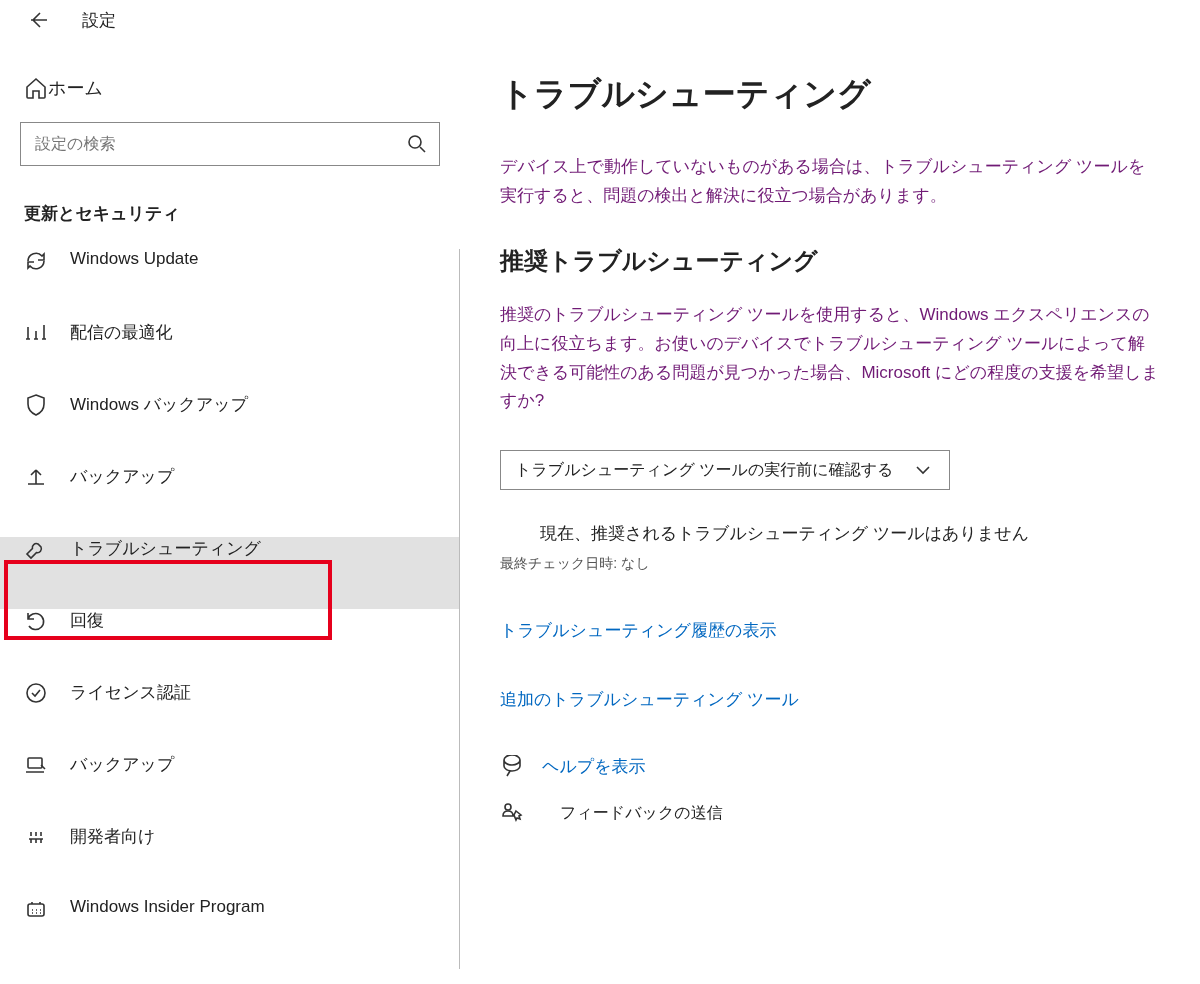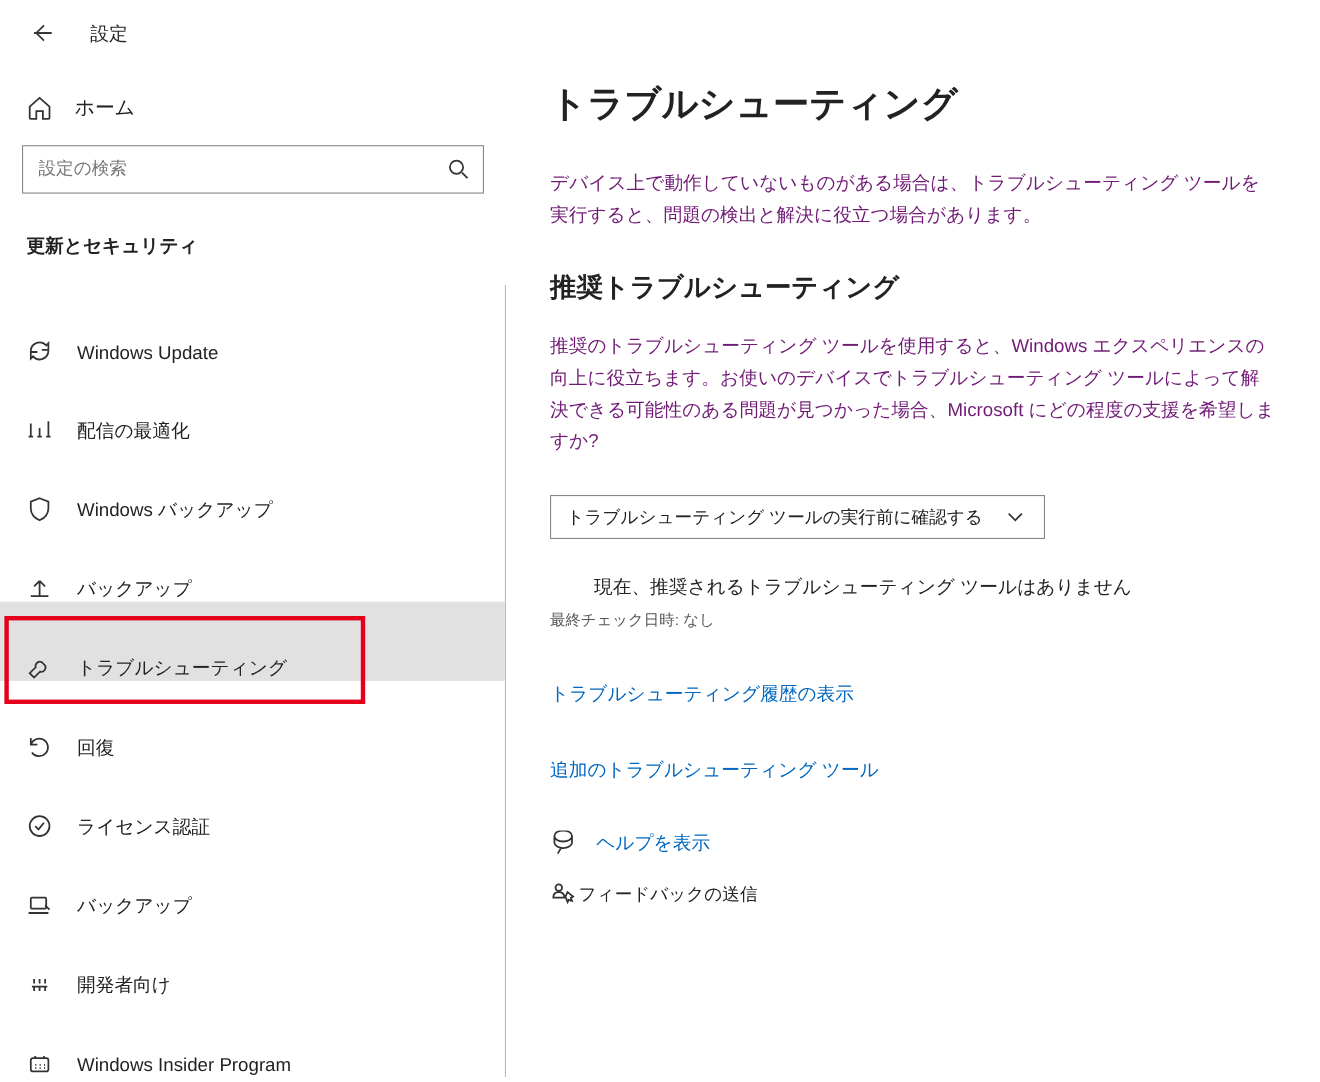--- a/index.html
+++ b/index.html
@@ -1,42 +1,42 @@
 <!DOCTYPE html>
 <html><head>
 <meta charset="utf-8">
 <style>
 * { box-sizing: border-box; margin: 0; padding: 0; font-family: "Yu Gothic UI", "Segoe UI", Meiryo, sans-serif; }
 body { background: #fff; color: #222; width: 1200px; height: 984px; overflow: hidden; }
 .container { display: flex; width: 100%; height: 100%; }
-.sidebar { width: 460px; padding: 12px 0; position: relative; }
+.sidebar { width: 460px; padding: 2px 0; position: relative; }
 .header-row { display: flex; align-items: center; padding: 2px 20px 18px 22px; }
 .back-btn { width: 32px; height: 32px; display: flex; align-items: center; justify-content: center; cursor: pointer; }
 .title { font-size: 17px; margin-left: 28px; }
-.home-row { display: flex; align-items: center; padding: 22px 24px 22px 24px; gap: 20px; cursor: pointer; }
+.home-row { display: flex; align-items: center; padding: 22px 24px 22px 24px; cursor: pointer; }
 .home-row span.lbl { font-size: 18px; }
 .search-wrap { margin: 0 20px 30px 20px; border: 1px solid #888; height: 44px; display: flex; align-items: center; padding: 0 10px 0 14px; }
 .search-input { flex: 1; border: none; outline: none; font-size: 16px; color: #666; background: transparent; }
 .category { font-size: 17px; font-weight: 600; padding: 6px 24px 24px 24px; }
 .nav-list { border-right: 1px solid #bbb; }
-.nav-item { display: flex; align-items: flex-end; gap: 22px; height: 72px; padding: 0 24px; cursor: pointer; font-size: 17px; }
+.nav-item { display: flex; align-items: flex-start; gap: 22px; height: 72px; padding: 0 24px; cursor: pointer; font-size: 17px; }
 .nav-item.active { background: #e1e1e1; position: relative; }
 .highlight { position: absolute; border: 4px solid #e6001c; width: 328px; height: 80px; left: 4px; top: 560px; pointer-events: none; }
 .icon { width: 24px; height: 24px; display: flex; align-items: center; justify-content: center; flex-shrink: 0; }
 .main { flex: 1; padding: 72px 40px 0 40px; }
 h1 { font-size: 33px; font-weight: 600; margin-bottom: 36px; }
 .para { font-size: 17px; line-height: 1.7; margin-bottom: 34px; color: #701a75; max-width: 660px; }
 h2 { font-size: 24px; font-weight: 600; margin-top: 20px; margin-bottom: 24px; }
 .select-box { border: 1px solid #888; height: 40px; display: inline-flex; align-items: center; padding: 0 14px; font-size: 16px; gap: 18px; cursor: pointer; margin-bottom: 32px; }
 .status-line { font-size: 17px; margin-bottom: 10px; margin-left: 40px; }
 .small-status { font-size: 14px; color: #555; }
 .link { color: #0067c0; font-size: 17px; margin-top: 46px; cursor: pointer; display: block; }
 .help-row { display: flex; gap: 18px; margin-top: 44px; }
 .help-row .hlink { color: #0067c0; font-size: 17px; cursor: pointer; }
-.fb-row { display: flex; align-items: center; gap: 2px; margin-top: 22px; }
+.fb-row { display: flex; align-items: center; gap: 36px; margin-top: 22px; }
 svg { stroke: #333; fill: none; stroke-width: 1.6; }
 </style>
 </head>
 <body>
 
 <div class="container">
   <div class="sidebar">
     <div class="header-row">
       <div class="back-btn">
         <span class="icon">

